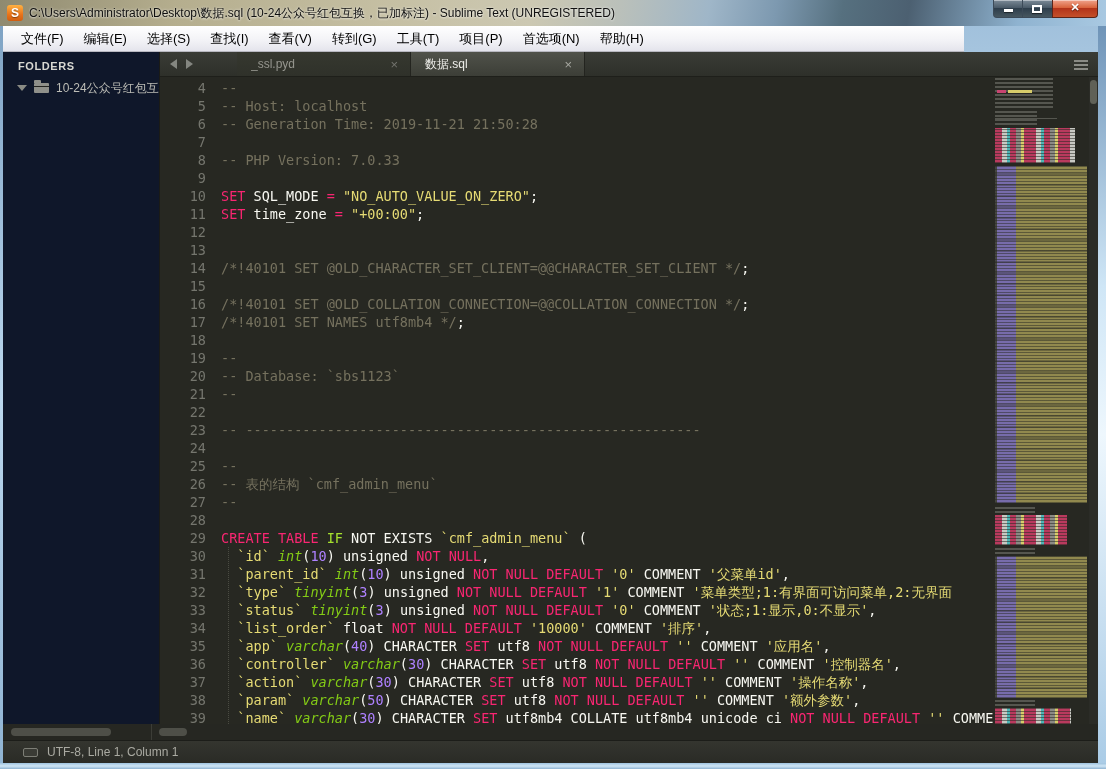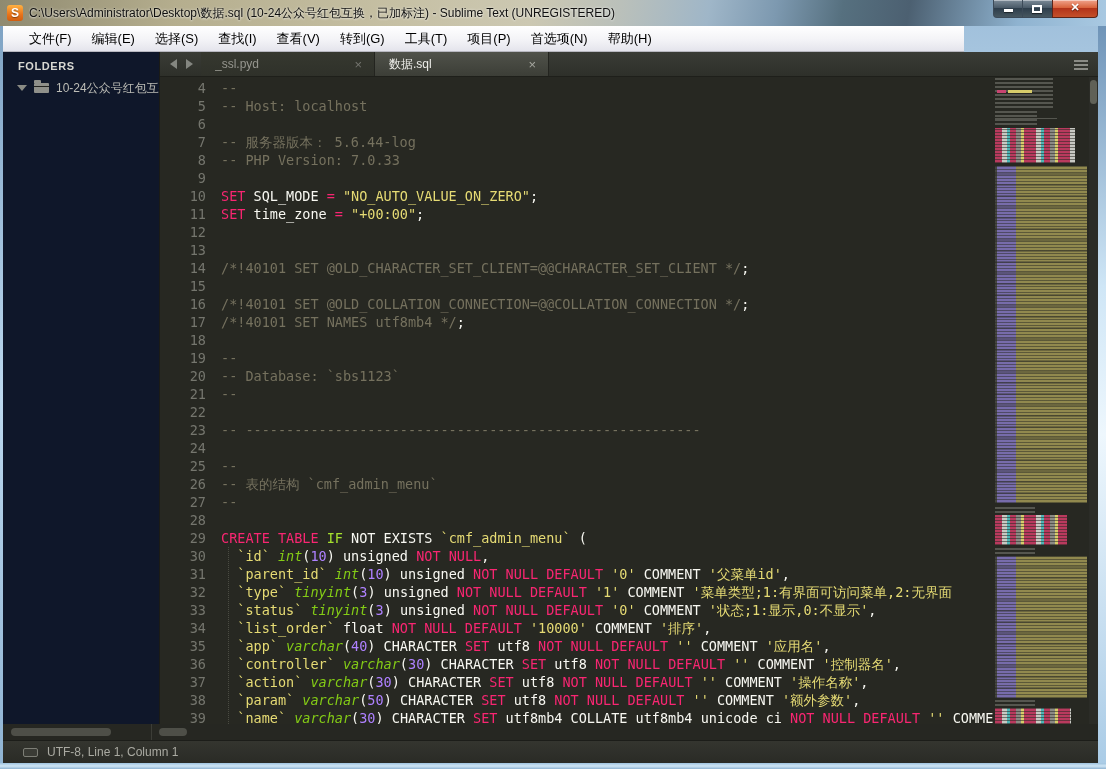--- a/index.html
+++ b/index.html
@@ -37,41 +37,41 @@
     background:linear-gradient(180deg,#f0a38c,#d9633c 45%,#b3341a 50%,#c4502a);
   }
   .glyph-min { position:absolute; left:10px; bottom:5px; width:9px; height:3px; background:#fff; box-shadow:0 1px 1px rgba(0,0,0,.5); }
   .glyph-max { position:absolute; left:9px; top:5px; width:10px; height:8px; border:2px solid #fff; box-shadow:0 1px 1px rgba(0,0,0,.5); }
   .glyph-close { position:absolute; width:100%; text-align:center; top:1px; color:#fff; font-size:11px; font-weight:bold; text-shadow:0 1px 1px rgba(0,0,0,.5); }
   
   .menubar {
     position:absolute; left:3px; top:26px; width:961px; height:26px;
     background:linear-gradient(180deg,#ffffff,#f2f2f6 60%,#e4e4ec);
     border-bottom:1px solid #b8b8c0;
-    display:flex; align-items:center; padding-left:16px;
+    display:flex; align-items:center; padding-left:8px;
   }
   .menu-item { font-size:13px; color:#000; padding:3px 10px; cursor:default; }
   
   .frame-left  { position:absolute; left:0; top:26px; width:3px;  height:743px; background:linear-gradient(180deg,#7fa3c4,#bcd8ee 50%,#8fb3d2); }
   .frame-right { position:absolute; right:0; top:26px; width:8px; height:743px; background:linear-gradient(180deg,#6f94b8,#cfe6f6 35%,#eef7fd 55%,#a9cbe6); }
   .frame-bottom{ position:absolute; left:0; bottom:0; width:1106px; height:6px; background:linear-gradient(180deg,#9ec2de,#cfe6f6 50%,#8fb3d2); }
   
   .mainarea { position:absolute; left:3px; top:52px; width:1095px; height:711px; background:#272822; }
   
   .sidebar { position:absolute; left:0; top:0; width:157px; height:672px; background:#0f172a; border-right:1px solid #1a1b17; overflow:hidden; }
   .folders-header { font-size:11px; font-weight:bold; letter-spacing:.6px; color:#d8d8d2; padding:8px 0 6px 15px; }
   .folder-row { display:flex; align-items:center; height:20px; padding-left:14px; white-space:nowrap; cursor:default; }
   .tri-down { width:0; height:0; border-left:5px solid transparent; border-right:5px solid transparent; border-top:6px solid #8a8b84; margin-right:7px; flex:0 0 auto; }
   .folder-glyph { position:relative; width:15px; height:10px; background:#8f908a; border-radius:1px; margin-right:7px; flex:0 0 auto; }
   .folder-glyph:before { content:""; position:absolute; left:0; top:-3px; width:7px; height:3px; background:#8f908a; border-radius:1px 1px 0 0; }
   .folder-glyph:after { content:""; position:absolute; left:0; top:3px; right:0; height:1px; background:#22231f; }
   .folder-label { font-size:12px; color:#bdbdb6; overflow:hidden; }
   
   .tabbar { position:absolute; left:157px; top:0; width:938px; height:25px;
-    background:linear-gradient(180deg,#3a3c36,#2e302a); border-bottom:1px solid #1e1f1a; display:flex; align-items:stretch; }
+    background:linear-gradient(180deg,#3a3c36,#2e302a); border-bottom:1px solid #1e1f1a; display:flex; align-items:stretch;gap:36px; }
   .tab-nav { display:flex; align-items:center; padding:0 8px 0 10px; gap:9px; }
   .nav-arrow-l { width:0; height:0; border-top:5px solid transparent; border-bottom:5px solid transparent; border-right:7px solid #848680; }
   .nav-arrow-r { width:0; height:0; border-top:5px solid transparent; border-bottom:5px solid transparent; border-left:7px solid #848680; }
   .tabs { display:flex; }
   .tab { width:174px; display:flex; align-items:center; padding:0 8px 0 14px;
     background:linear-gradient(180deg,#36382f,#2f312a); border-right:1px solid #222židle; border-right:1px solid #23241f; cursor:default; }
   .tab .tab-label { flex:1; font-size:12px; color:#96968f; white-space:nowrap; overflow:hidden; }
   .tab .tab-close { color:#73746e; font-size:13px; padding:0 4px; }
   .tab.active { background:linear-gradient(180deg,#50524a,#3c3e37); }
   .tab.active .tab-label { color:#eeeeea; }
@@ -181,22 +181,22 @@
             <span class="tab-close">×</span>
           </div>
         </div>
       <span class="overflow-btn"></span>
     </div>
 
     <div class="editor">
       <div class="code" id="code">
           <div class="line"><span class="ln">4</span><span class="lc"><span class="tk-c">--</span></span></div>
           <div class="line"><span class="ln">5</span><span class="lc"><span class="tk-c">-- Host: localhost</span></span></div>
-          <div class="line"><span class="ln">6</span></div>
-          <div class="line"><span class="ln">7</span><span class="lc"><span class="tk-c">-- 服务器版本： 5.6.44-log</span></span></div>
+          <div class="line"><span class="ln">6</span><span class="lc"><span class="tk-c">-- Generation Time: 2019-11-21 21:50:28</span></span></div>
+          <div class="line"><span class="ln">7</span></div>
           <div class="line"><span class="ln">8</span><span class="lc"><span class="tk-c">-- PHP Version: 7.0.33</span></span></div>
           <div class="line"><span class="ln">9</span><span class="lc"></span></div>
           <div class="line"><span class="ln">10</span><span class="lc"><span class="tk-k">SET</span><span class="tk-w"> SQL_MODE </span><span class="tk-k">=</span><span class="tk-w"> </span><span class="tk-s">"NO_AUTO_VALUE_ON_ZERO"</span><span class="tk-w">;</span></span></div>
           <div class="line"><span class="ln">11</span><span class="lc"><span class="tk-k">SET</span><span class="tk-w"> time_zone </span><span class="tk-k">=</span><span class="tk-w"> </span><span class="tk-s">"+00:00"</span><span class="tk-w">;</span></span></div>
           <div class="line"><span class="ln">12</span><span class="lc"></span></div>
           <div class="line"><span class="ln">13</span><span class="lc"></span></div>
           <div class="line"><span class="ln">14</span><span class="lc"><span class="tk-c">/*!40101 SET @OLD_CHARACTER_SET_CLIENT=@@CHARACTER_SET_CLIENT */</span><span class="tk-w">;</span></span></div>
           <div class="line"><span class="ln">15</span></div>
           <div class="line"><span class="ln">16</span><span class="lc"><span class="tk-c">/*!40101 SET @OLD_COLLATION_CONNECTION=@@COLLATION_CONNECTION */</span><span class="tk-w">;</span></span></div>
           <div class="line"><span class="ln">17</span><span class="lc"><span class="tk-c">/*!40101 SET NAMES utf8mb4 */</span><span class="tk-w">;</span></span></div>

